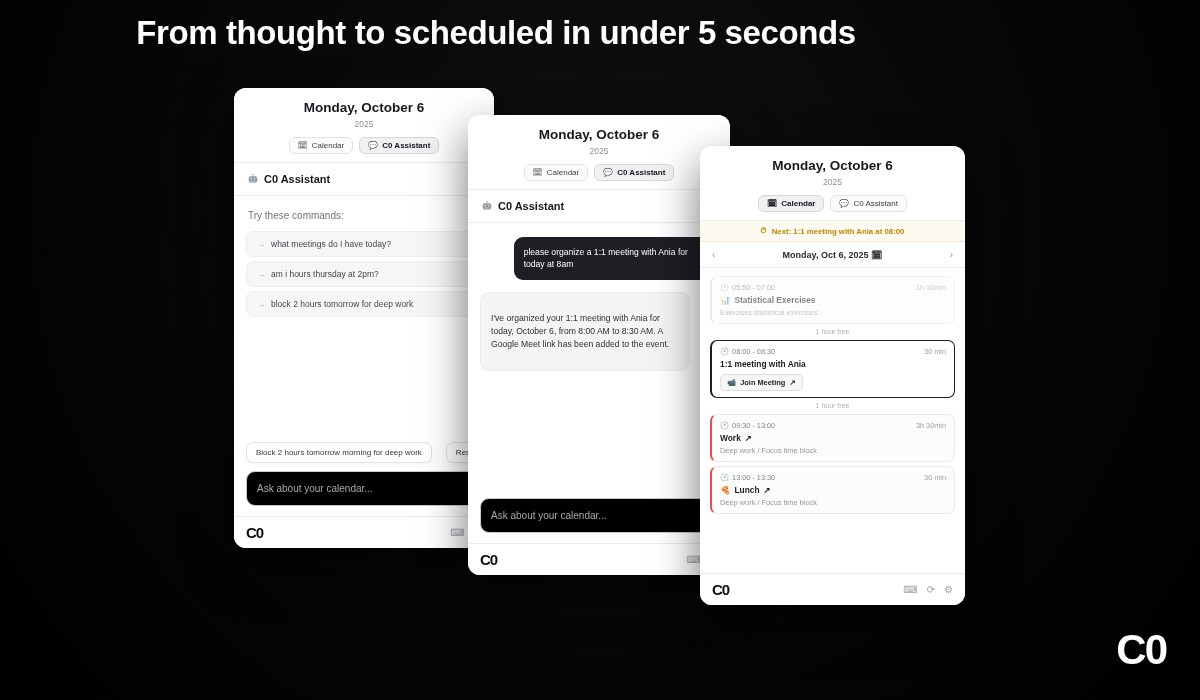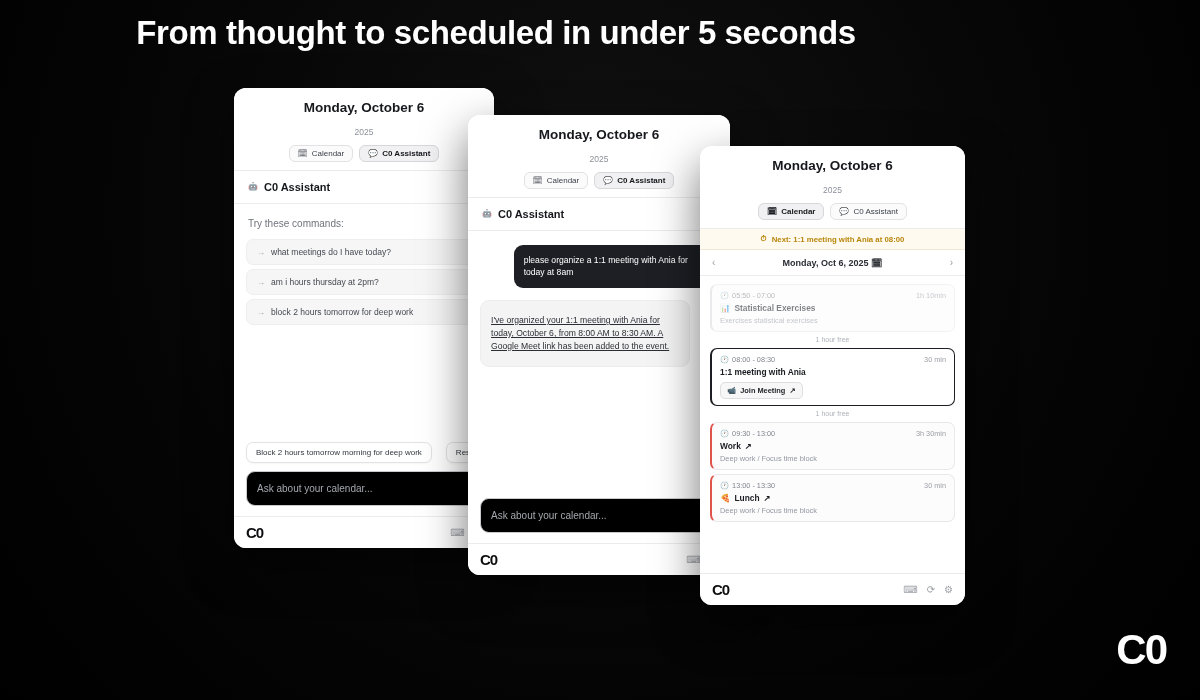--- a/index.html
+++ b/index.html
@@ -35,21 +35,21 @@
     display: flex;
     flex-direction: column;
   }
   .card-head {
     padding: 12px 10px 8px;
     text-align: center;
     border-bottom: 1px solid #ececec;
     background: #fff;
   }
   .card-title { font-size: 13.5px; font-weight: bold; color: #16181d; }
-  .card-year { font-size: 8.5px; color: #8c9099; margin-top: 12px; }
+  .card-year { font-size: 8.5px; color: #8c9099; margin-top: 4px; }
   .seg {
     display: flex; justify-content: center; gap: 6px; margin-top: 8px;
   }
   .seg-btn {
     display: inline-flex; align-items: center; gap: 4px;
     font-size: 8px; color: #3d4149;
     border: 1px solid #e2e2e5; border-radius: 6px;
     background: #fbfbfc;
     padding: 3px 8px;
     white-space: nowrap;
@@ -111,23 +111,22 @@
     max-width: 78%;
     background: #1d1f24; color: #fff;
     font-size: 8.6px; line-height: 1.45;
     border-radius: 9px; padding: 9px 10px;
   }
   .bubble-bot {
     margin: 12px auto 0 12px;
     max-width: 80%;
     background: #f4f4f5; color: #2b2e34;
     font-size: 8.6px; line-height: 1.5;
-    border-radius: 9px; padding: 13px 10px;
+    border-radius: 9px; padding: 19px 10px;
     border: 1px solid #ededef;
-    text-decoration: underline;
   }
 
   
   .next-banner {
     display: flex; align-items: center; justify-content: center; gap: 5px;
     font-size: 7.8px; color: #b8860b; font-weight: bold;
     background: #fffaf0; border-bottom: 1px solid #f1e7d2;
     padding: 5px 6px;
   }
   .daynav {

